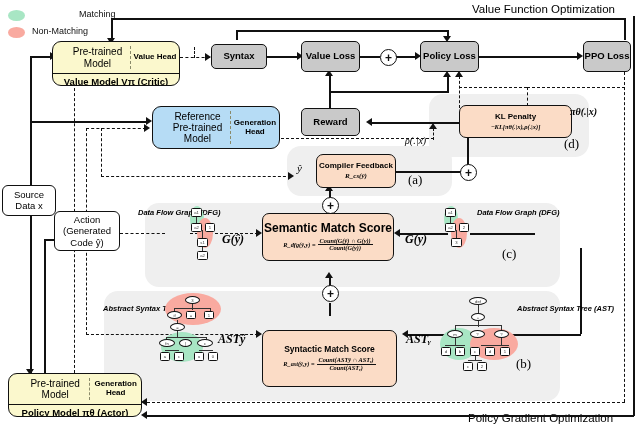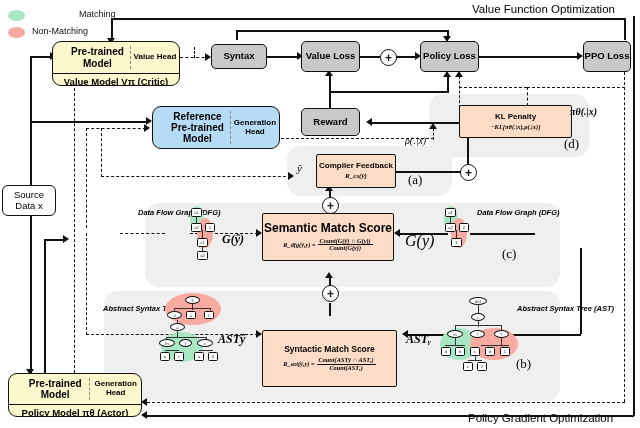--- a/index.html
+++ b/index.html
@@ -5,29 +5,29 @@
   html,body{margin:0;padding:0;background:#fff;}
   body{font-family:"Liberation Sans", sans-serif;}
   #canvas{position:relative;width:640px;height:428px;background:#fff;overflow:hidden;}
 
   
   .box{position:absolute;box-sizing:border-box;border:1.6px solid #111;
        display:flex;align-items:center;justify-content:center;text-align:center;
        font-weight:bold;line-height:1.08;color:#000;}
   .gray{background:#c9c9c9;border-radius:5px;font-size:9.5px;}
   .white{background:#fff;border-radius:6px;font-weight:normal;font-size:9.5px;}
-  .peach{background:#fbdcc6;border-radius:2px;}
+  .peach{background:#fbdcc6;border-radius:7px;}
   .yellow{background:#fbf8cd;}
   .blue{background:#b6dcf5;border-radius:7px;}
 
   
   .model{position:absolute;box-sizing:border-box;border:1.6px solid #111;border-radius:9px;overflow:hidden;}
   .model .top{display:flex;height:100%;}
   .model .mainpart{flex:1.35;display:flex;align-items:center;justify-content:center;
-      text-align:center;font-weight:bold;font-size:10px;line-height:1.12;padding-left:12px;}
+      text-align:center;font-weight:normal;font-size:10px;line-height:1.12;padding-left:12px;}
   .model .vdash{width:0;border-left:1.5px dashed #8a8a6a;margin:4px 0;}
   .model .headpart{flex:1;display:flex;align-items:center;justify-content:center;
       text-align:center;font-weight:bold;font-size:8px;line-height:1.12;}
   .model .footer{border-top:1.5px solid #111;display:flex;align-items:center;
       justify-content:center;font-weight:bold;font-size:9.5px;}
 
   
   .panel{position:absolute;background:#efefef;border-radius:14px;}
 
   
@@ -232,20 +232,21 @@
     <div class="footer" style="height:14px;">Policy Model πθ (Actor)</div>
   </div>
 
   <div class="box gray" style="left:211px;top:44px;width:56px;height:25px;">Syntax</div>
   <div class="box gray" style="left:301px;top:41px;width:59px;height:31px;">Value Loss</div>
   <div class="box gray" style="left:420px;top:41px;width:59px;height:31px;">Policy Loss</div>
   <div class="box gray" style="left:583px;top:41px;width:48px;height:31px;">PPO Loss</div>
   <div class="box gray" style="left:301px;top:108px;width:59px;height:28px;">Reward</div>
 
   <div class="box white" style="left:2px;top:185px;width:54px;height:31px;padding:2px;">Source Data x</div>
+  <div class="box white" style="left:54px;top:211px;width:66px;height:40px;padding:2px;line-height:1.18;">Action (Generated Code ŷ)</div>
 
   <div class="box peach" style="left:459px;top:105px;width:113px;height:33px;flex-direction:column;">
     <div style="font-size:8px;">KL Penalty</div>
     <div class="math" style="font-size:6.5px;font-weight:bold;margin-top:1px;">−KL[πθ(.|x),ρ(.|x)]</div>
   </div>
   <div class="lbl paren" style="left:564px;top:136px;">(d)</div>
 
   <div class="box peach" style="left:316px;top:154px;width:80px;height:34px;flex-direction:column;">
     <div style="font-size:8px;">Compiler Feedback</div>
     <div class="math" style="font-size:7px;font-weight:bold;margin-top:2px;">R_cs(ŷ)</div>
@@ -273,21 +274,21 @@
         <span class="den">Count(ASTᵧ)</span>
       </span>
     </div>
   </div>
   <div class="lbl paren" style="left:516px;top:356px;">(b)</div>
 
   <div class="lbl math" style="left:297px;top:152px;font-size:11px;">ŷ</div>
   <div class="lbl math" style="left:570px;top:96px;font-size:10px;font-weight:bold;">πθ(.|x)</div>
   <div class="lbl math" style="left:405px;top:125px;font-size:10px;">ρ(.|x)</div>
   <div class="lbl math" style="left:222px;top:222px;font-size:12px;font-weight:bold;">G(ŷ)</div>
-  <div class="lbl math" style="left:405px;top:222px;font-size:16px;font-weight:normal;">G(y)</div>
+  <div class="lbl math" style="left:405px;top:222px;font-size:12px;font-weight:bold;">G(y)</div>
   <div class="lbl math" style="left:218px;top:322px;font-size:12px;font-weight:bold;">ASTŷ</div>
   <div class="lbl math" style="left:406px;top:322px;font-size:12px;font-weight:bold;">ASTᵧ</div>
 
   <div class="lbl italic-lbl" style="left:138px;top:209px;width:52px;">Data Flow Graph (DFG)</div>
 
   <div class="blob g" style="left:190px;top:206px;width:14px;height:26px;"></div>
   <div class="blob r" style="left:197px;top:218px;width:16px;height:30px;"></div>
   <div class="edge v" style="left:196px;top:216px;height:8px;"></div>
   <div class="edge v" style="left:202px;top:230px;height:9px;"></div>
   <div class="edge v" style="left:202px;top:244px;height:8px;"></div>

